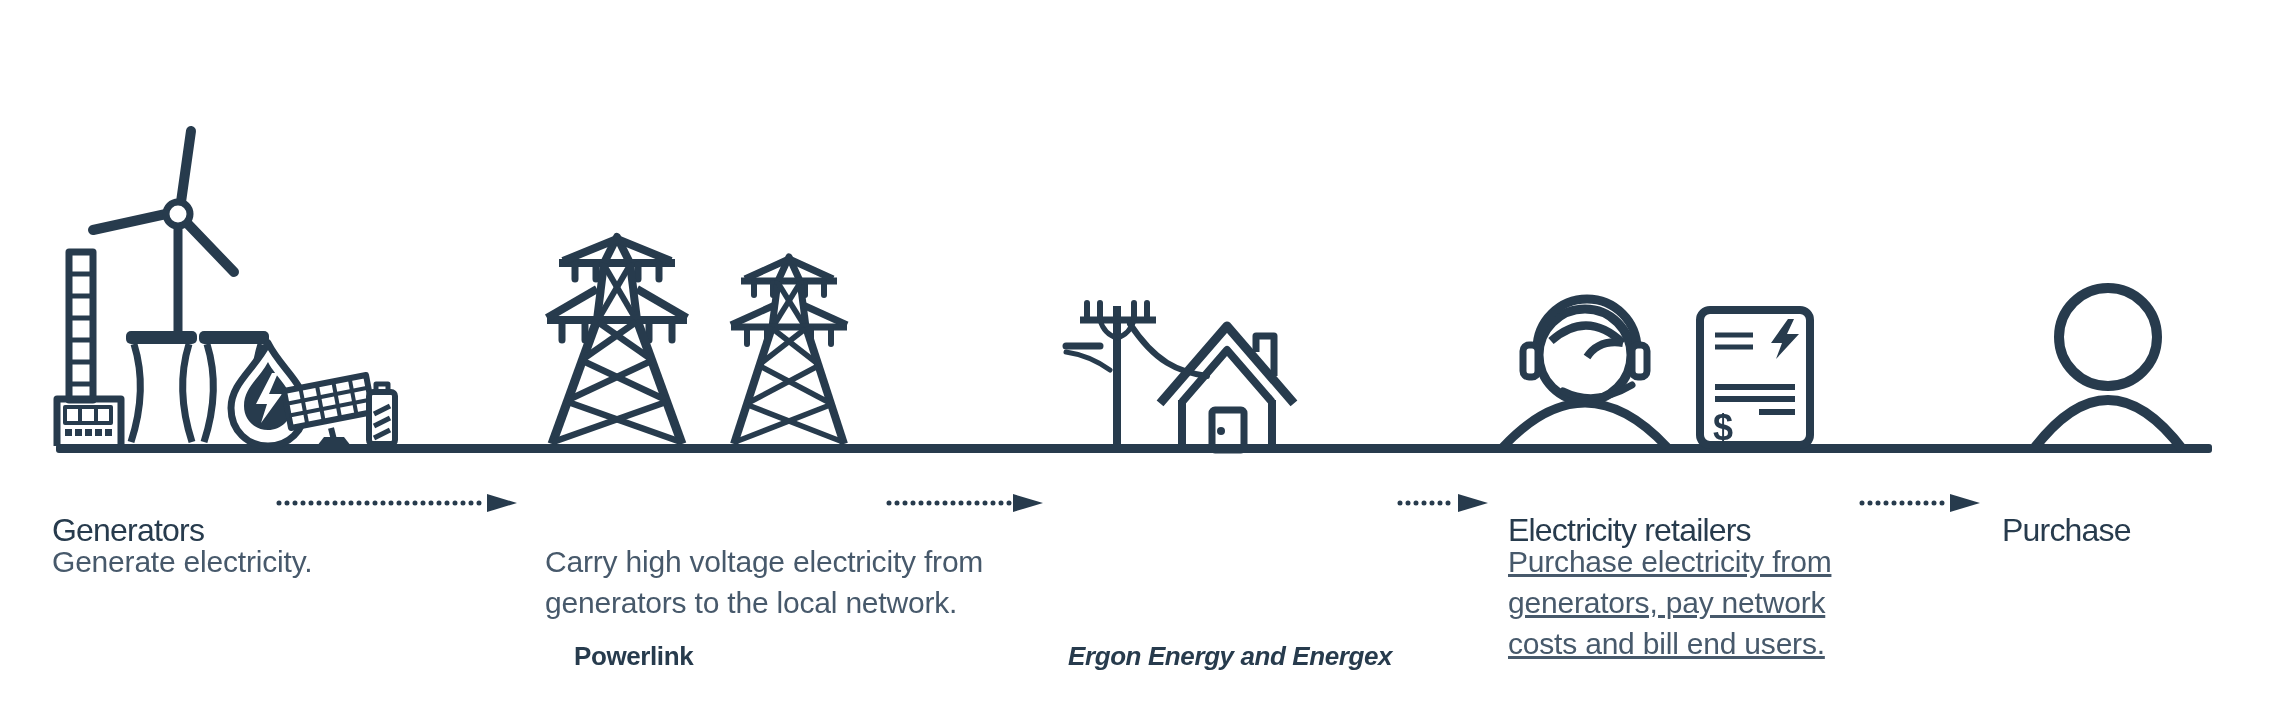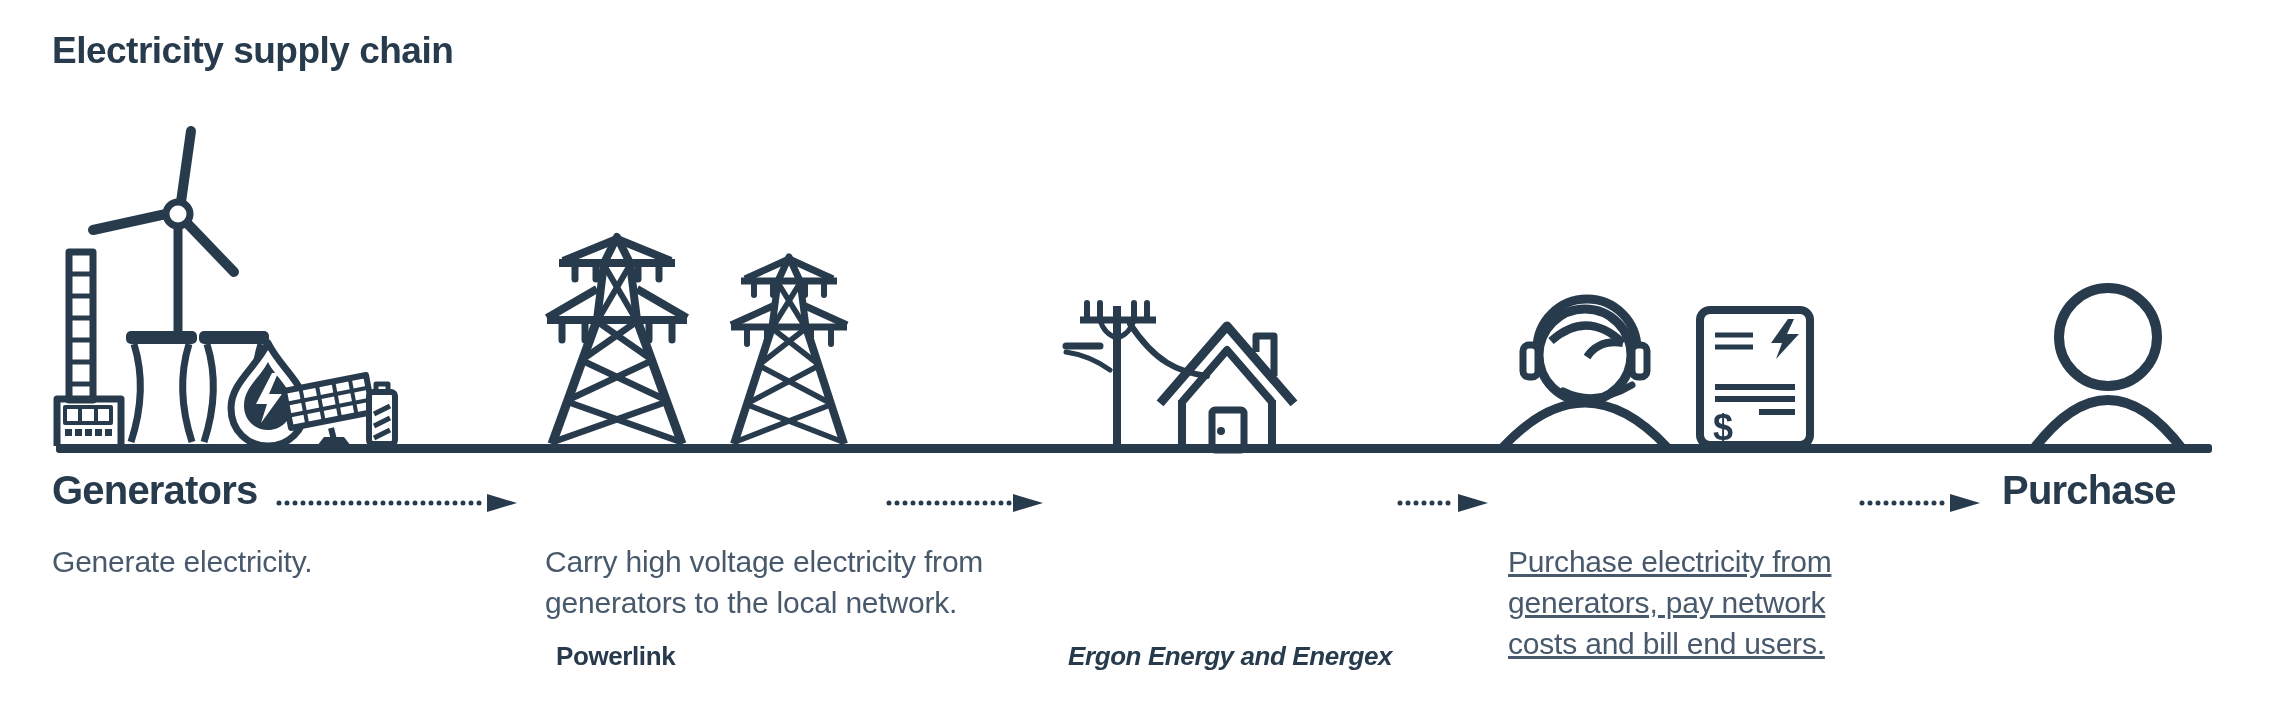--- a/index.html
+++ b/index.html
@@ -14,37 +14,36 @@
   }
   .abs{position:absolute;}
   .page-title{
     left:52px;top:30px;font-size:37px;font-weight:bold;letter-spacing:-0.5px;color:var(--ink);
   }
   .ground{
     left:56px;top:444px;width:2156px;height:9px;background:var(--ink);border-radius:3px;
   }
   .icon{color:var(--ink);}
   .heading{
-    top:468px;font-size:40px;font-weight:bold;letter-spacing:-0.8px;white-space:nowrap;color:var(--ink);
+    top:512px;font-size:32px;font-weight:normal;letter-spacing:-0.8px;white-space:nowrap;color:var(--ink);
   }
   .desc{
     top:541px;font-size:30px;line-height:41px;color:var(--body);white-space:pre-line;letter-spacing:-0.2px;
   }
   .sublabel{
     top:641px;font-size:26px;font-weight:bold;letter-spacing:-0.4px;color:var(--ink);white-space:nowrap;
   }
   .arrow{top:491px;height:24px;}
   svg{display:block;overflow:visible;}
 </style>
 </head>
 <body>
 
 <div class="stage">
 
-  <div class="abs page-title">Electricity supply chain</div>
 
   <div class="abs ground"></div>
 
   <svg class="abs icon" style="left:55px;top:115px;" width="375" height="340" viewBox="0 0 375 340" fill="none" stroke="currentColor" stroke-linejoin="round">
 
     <g>
       <rect x="14" y="137" width="24" height="148" stroke-width="7"></rect>
       <line x1="14" y1="159" x2="38" y2="159" stroke-width="5"></line>
       <line x1="14" y1="181" x2="38" y2="181" stroke-width="5"></line>
       <line x1="14" y1="203" x2="38" y2="203" stroke-width="5"></line>
@@ -250,25 +249,26 @@
   <svg class="abs arrow" style="left:1396px;" width="96" height="24" viewBox="0 0 96 24" fill="none">
     <line x1="4" y1="12" x2="60" y2="12" stroke="var(--ink)" stroke-width="5" stroke-linecap="round" stroke-dasharray="0 8"></line>
     <polygon points="62,3 92,12 62,21" fill="var(--ink)"></polygon>
   </svg>
   <svg class="abs arrow" style="left:1858px;" width="126" height="24" viewBox="0 0 126 24" fill="none">
     <line x1="4" y1="12" x2="90" y2="12" stroke="var(--ink)" stroke-width="5" stroke-linecap="round" stroke-dasharray="0 8"></line>
     <polygon points="92,3 122,12 92,21" fill="var(--ink)"></polygon>
   </svg>
 
   <div class="abs heading" style="left:52px;">Generators</div>
+  <div class="abs heading" style="left:1508px;">Electricity retailers</div>
   <div class="abs heading" style="left:2002px;">Purchase</div>
 
   <div class="abs desc" style="left:52px;">Generate electricity.</div>
   <div class="abs desc" style="left:545px;">Carry high voltage electricity from
 generators to the local network.</div>
   <div class="abs desc" style="left:1508px;text-decoration:underline;">Purchase electricity from
 generators, pay network
 costs and bill end users.</div>
 
-  <div class="abs sublabel" style="left:556px;">Powerlink</div>
+  <div class="abs sublabel" style="left:574px;">Powerlink</div>
   <div class="abs sublabel" style="left:1068px;font-style:italic;">Ergon Energy and Energex</div>
 
 </div>
 
 </body></html>

